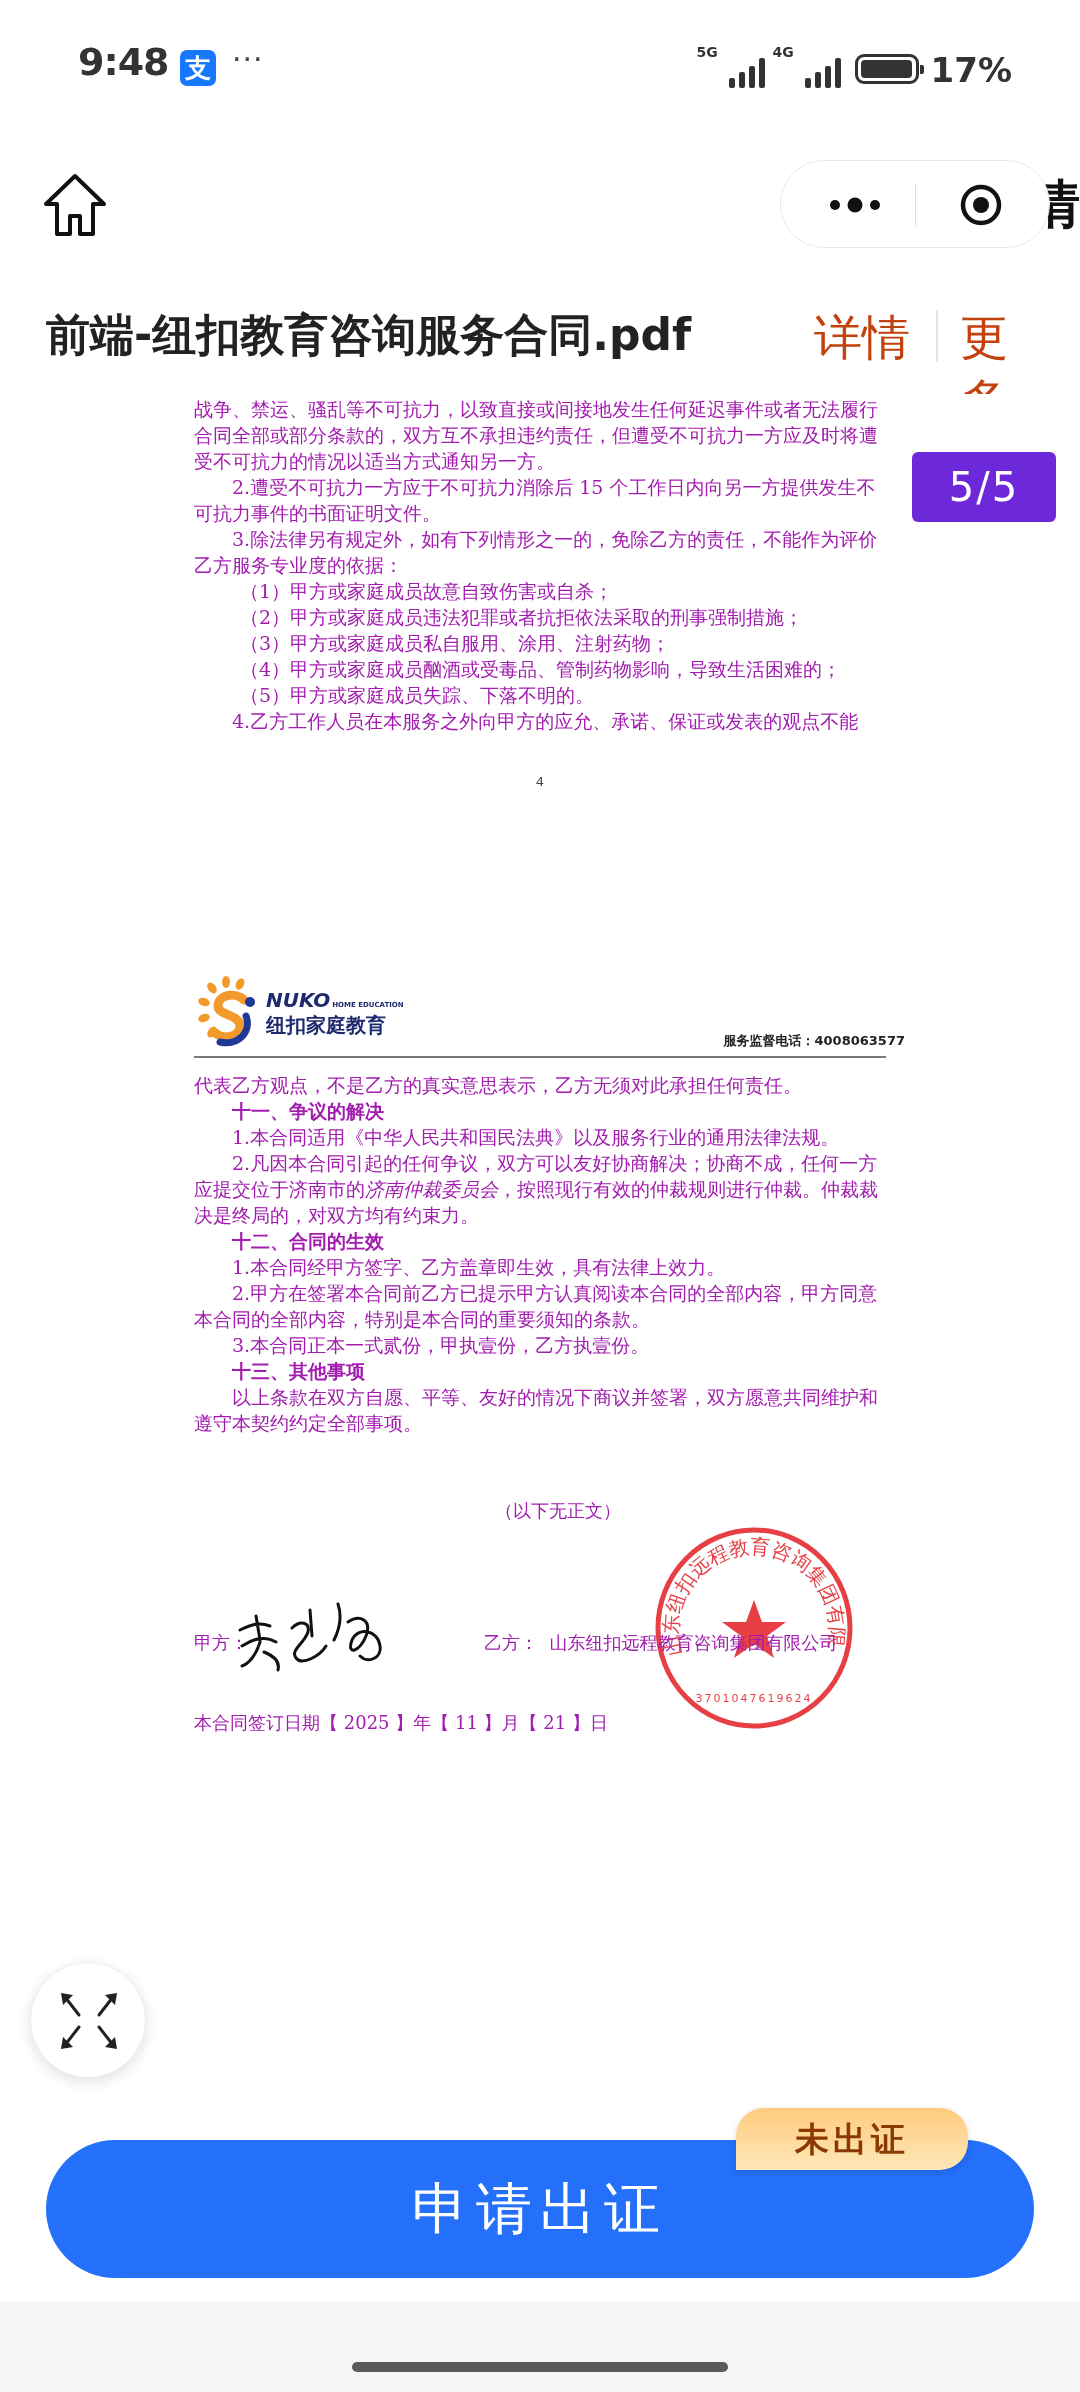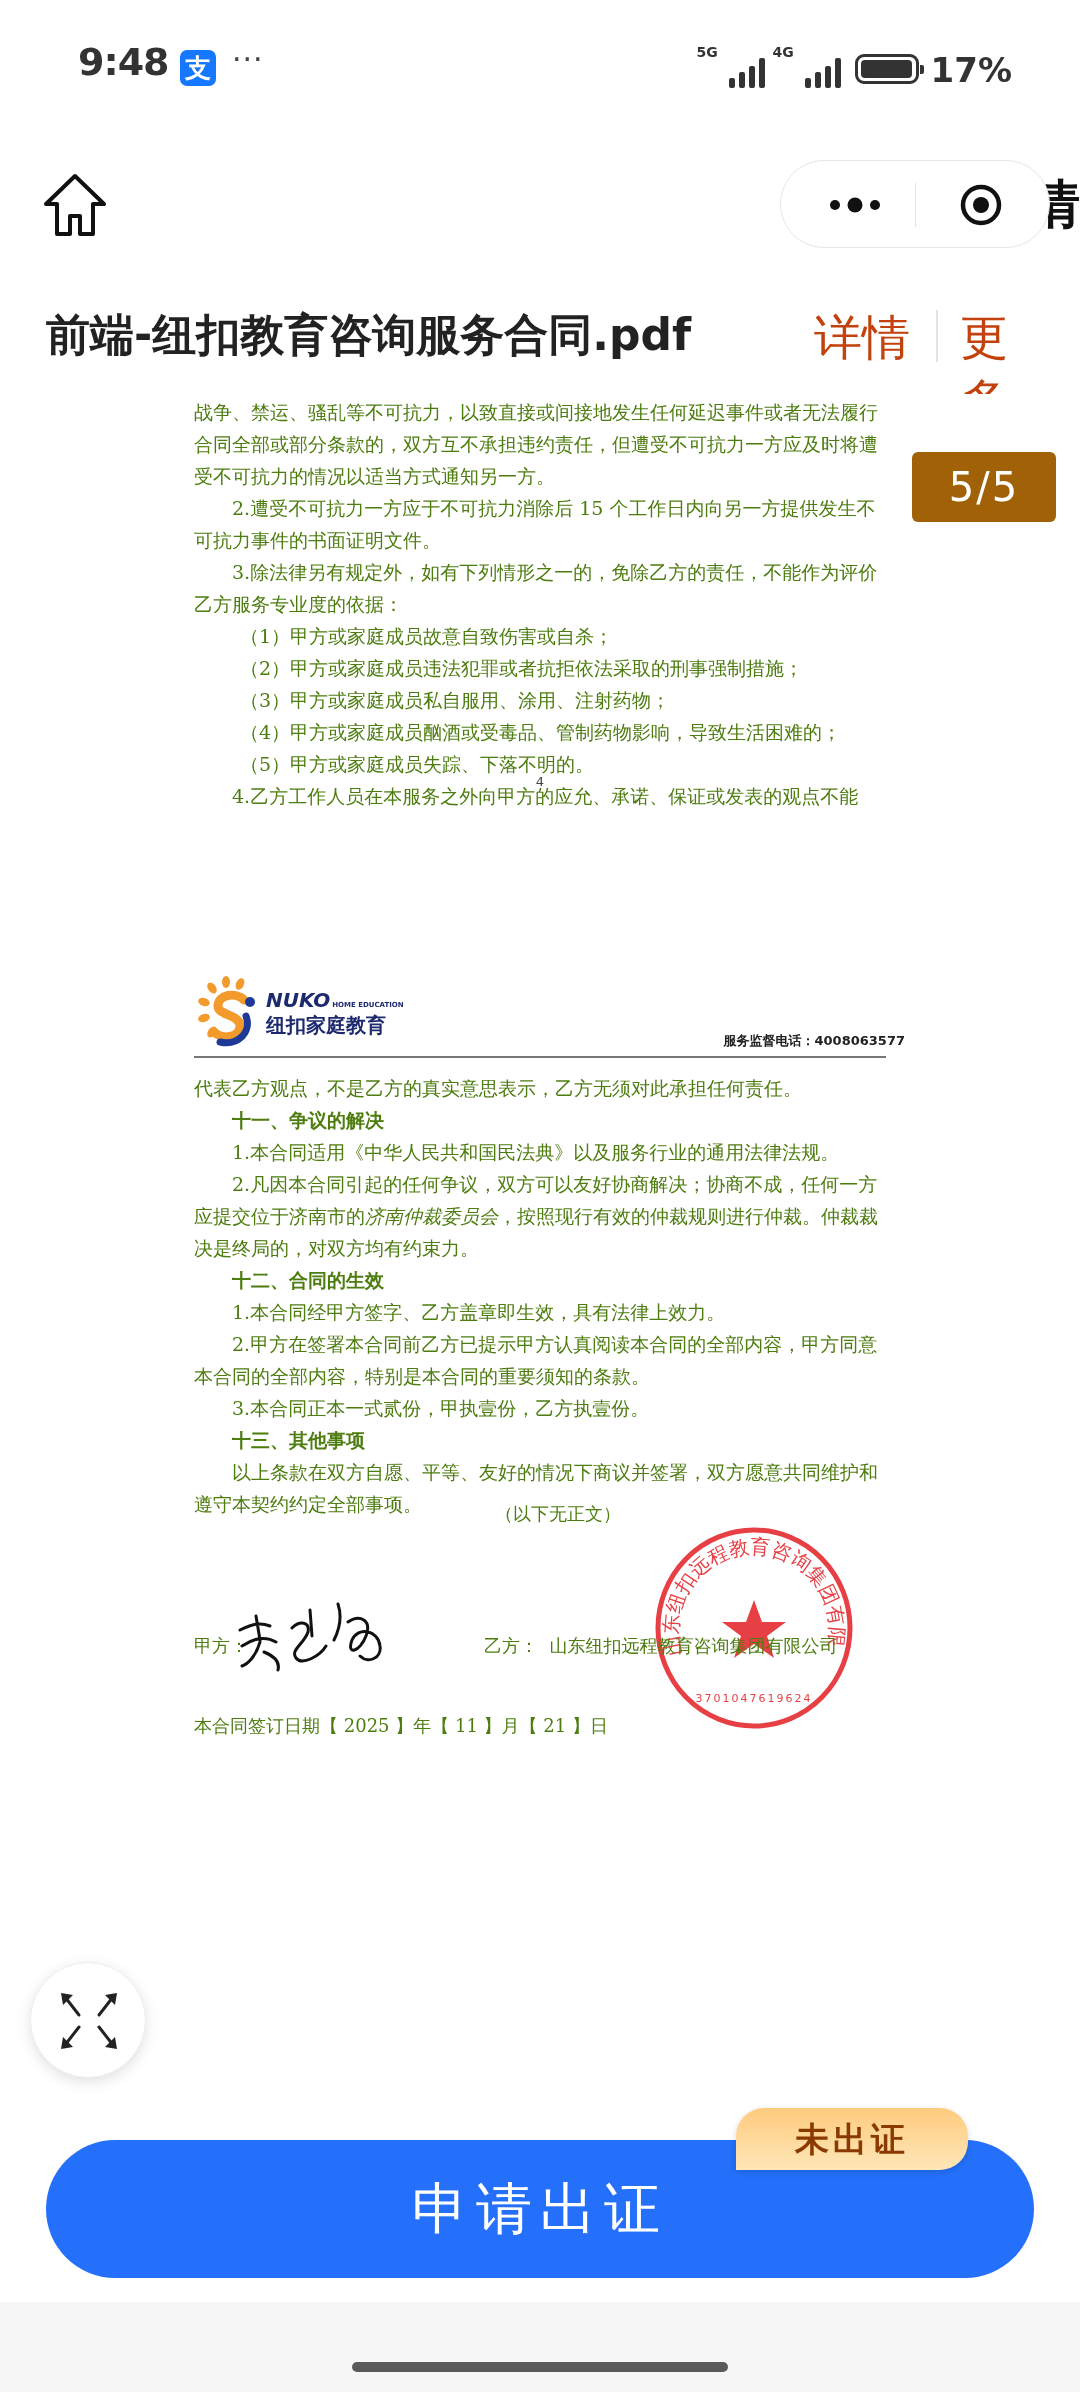--- a/index.html
+++ b/index.html
@@ -40,30 +40,30 @@
   .file-sep { position:absolute; left:936px; top:40px; width:2px; height:52px; background:#e4e4e4; }
 
   
   .viewer { position:absolute; left:0; top:394px; width:1080px; height:1908px; background:#f6f5f7; overflow:hidden; }
   .page { position:absolute; left:0; width:1080px; background:#fff; }
   .page4 { top:-40px; height:912px; border-radius:0 0 8px 8px; box-shadow:0 2px 4px rgba(0,0,0,0.06); }
   .page5 { top:512px; height:1400px;padding-left:25px; }
   .doc {
     position:absolute; left:194px; width:694px;
     font-family:"DejaVu Serif","Liberation Serif",serif;
-    font-size:19px; line-height:32px; color:#4d7c0f;
+    font-size:19px; line-height:26px; color:#a21caf;
   }
   .doc p { margin:0; }
   .doc .ind { text-indent:38px; }
   .doc .ind2 { padding-left:46px; }
   .doc .h { text-indent:38px; font-family:"DejaVu Sans","Liberation Sans",sans-serif; font-weight:bold; font-size:19px; }
   .doc em { font-style:italic; }
   .pagenum { position:absolute; left:0; right:0; text-align:center; font-size:13px; color:#444; font-family:"DejaVu Sans","Liberation Sans",sans-serif; }
 
-  .page-indicator { position:absolute; left:912px; top:452px; width:144px; height:70px; background:#a16207; border-radius:6px; color:#fff; font-size:40px; text-align:center; line-height:70px; letter-spacing:2px; }
+  .page-indicator { position:absolute; left:912px; top:452px; width:144px; height:70px; background:#6d28d9; border-radius:6px; color:#fff; font-size:40px; text-align:center; line-height:70px; letter-spacing:2px; }
 
   
   .lh-logo { position:absolute; left:196px; top:70px; width:80px; height:72px; }
   .lh-nuko { position:absolute; left:266px; top:82px; font-family:"DejaVu Sans","Liberation Sans",sans-serif; font-style:italic; font-weight:bold; font-size:20px; color:#1e2a6e; }
   .lh-nuko small { font-size:7px; font-style:normal; margin-left:2px; }
   .lh-cn { position:absolute; left:266px; top:106px; font-family:"DejaVu Sans","Liberation Sans",sans-serif; font-weight:bold; font-size:20px; color:#1e2a6e; }
   .lh-phone { position:absolute; right:200px; top:126px; font-size:13px; font-weight:bold; color:#222; font-family:"DejaVu Sans","Liberation Sans",sans-serif; }
   .lh-rule { position:absolute; left:194px; width:692px; top:150px; height:2px; background:#777; }
 
   .nobody { position:absolute; left:0; right:0; top:1096px; text-align:center;padding-left:36px; }

